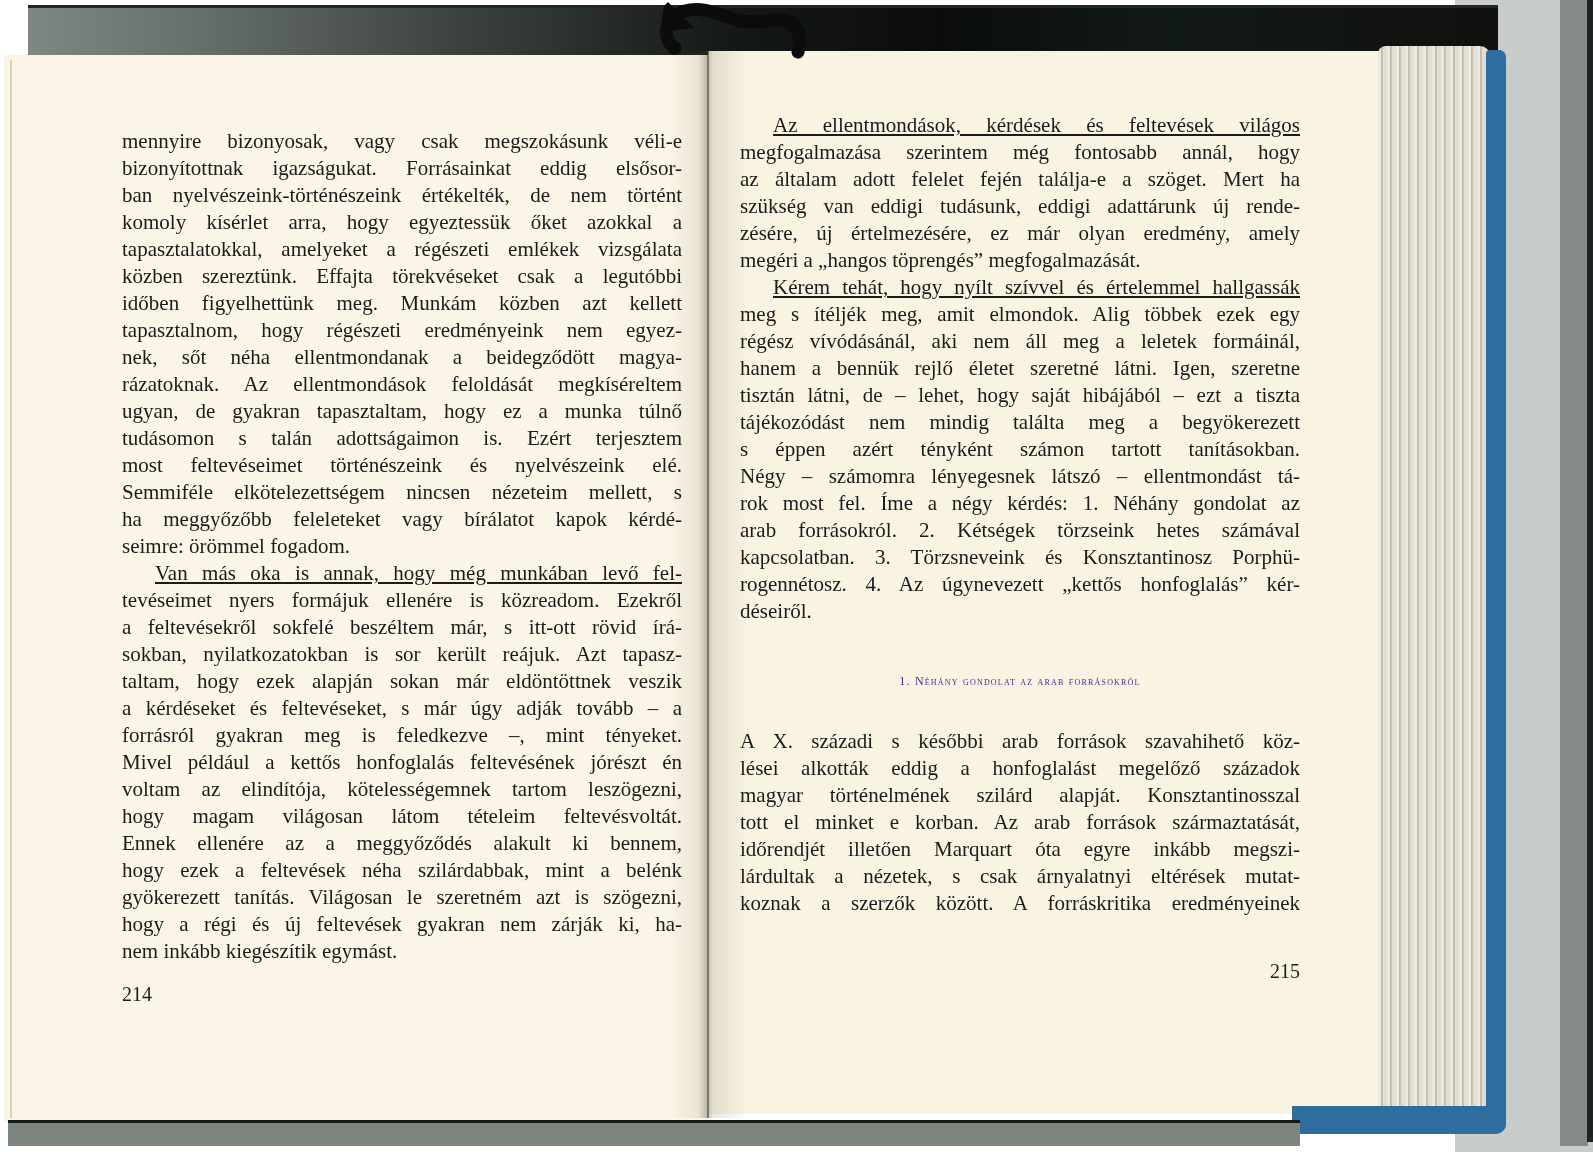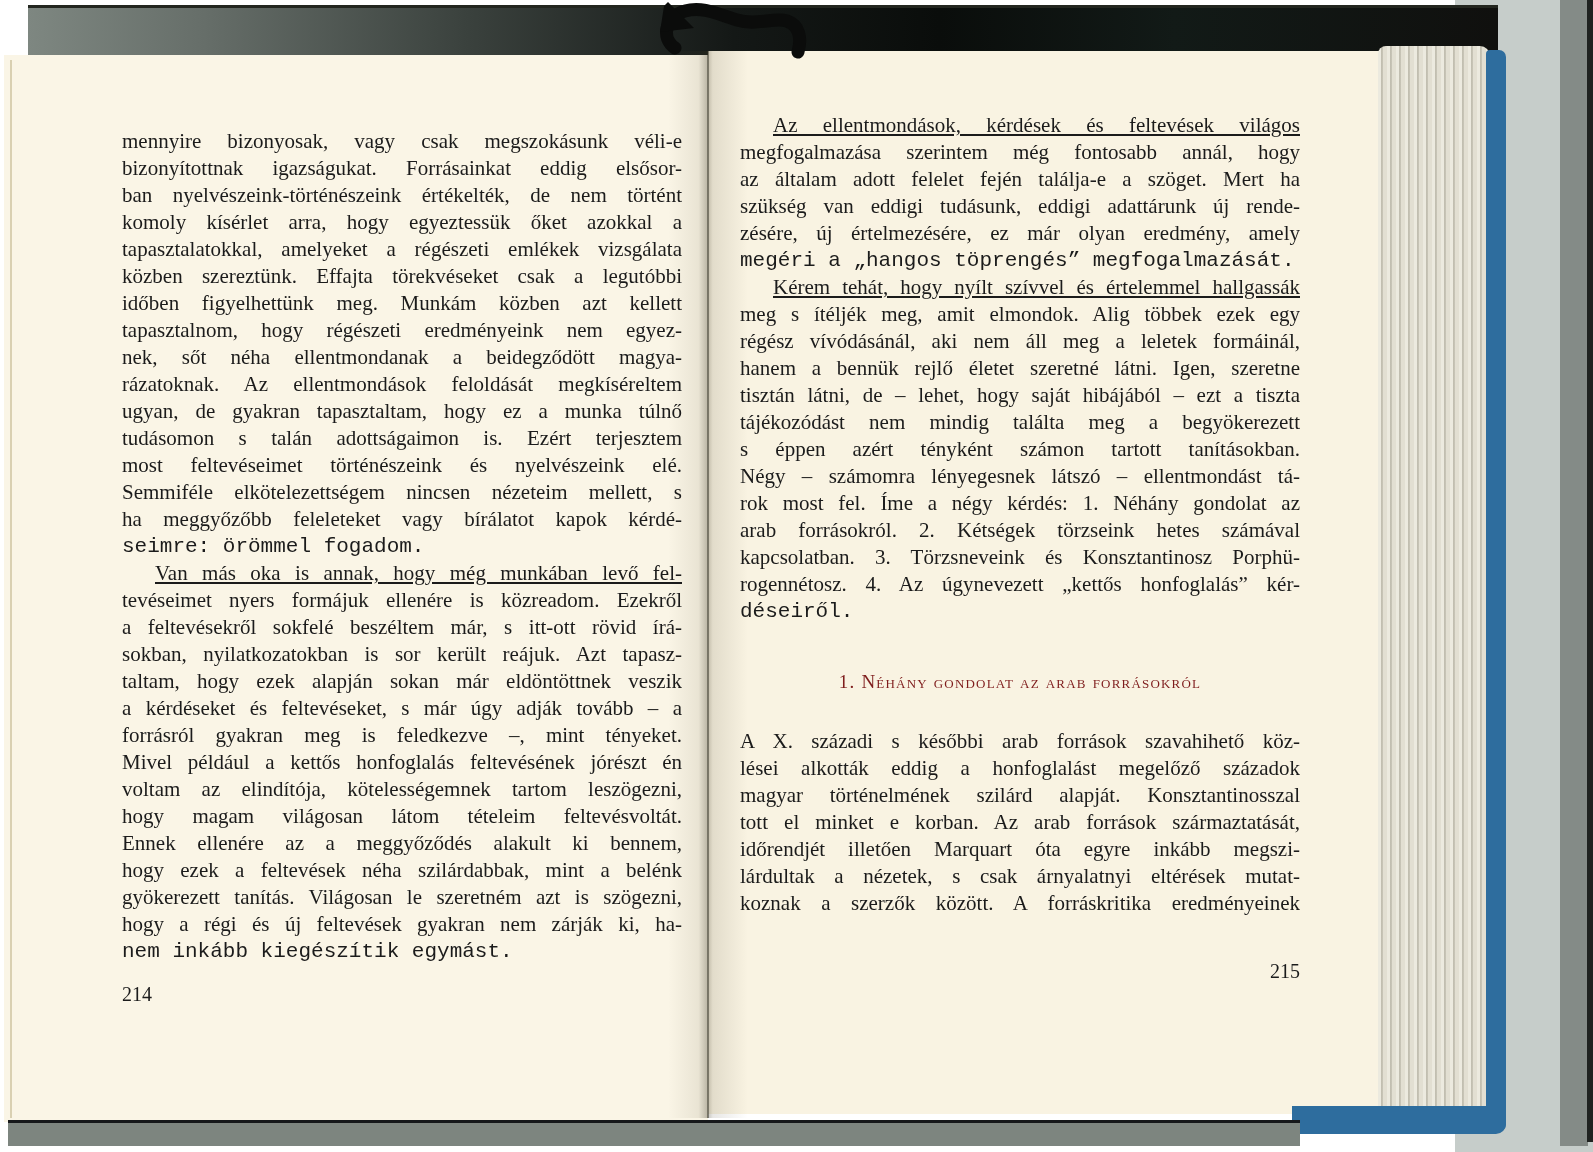--- a/index.html
+++ b/index.html
@@ -34,23 +34,23 @@
   .cover-blue-bottom{position:absolute;left:1292px;top:1106px;width:214px;height:28px;background:var(--cover-blue,#2e6d9e);border-radius:0 0 10px 4px;}
   
   .cover-gray-bottom{position:absolute;left:8px;top:1120px;width:1292px;height:23px;background:#7d857f;border-top:3px solid #16181a;}
   
   .ribbon{position:absolute;left:640px;top:0;width:180px;height:62px;}
   
   .text-col{position:absolute;width:560px;font-size:21px;line-height:27px;color:#1b1b1b;}
   .text-left{left:122px;top:128px;}
   .text-right{left:740px;top:112px;}
   .line{text-align:justify;text-align-last:justify;}
-  .line.endline{text-align-last:left;font-family:Liberation Mono, monospace;}
+  .line.endline{text-align-last:left;}
   .line.indent{text-indent:33px;text-decoration:underline;}
-  .heading{text-align:center;font-variant:small-caps;letter-spacing:1.2px;font-size:19px;margin-top:43px;margin-bottom:33px;color:#7f1d1d;font-family:Liberation Serif, serif;}
+  .heading{text-align:center;font-variant:small-caps;letter-spacing:1.2px;font-size:12px;margin-top:43px;margin-bottom:33px;color:#4c1d95;font-family:Liberation Serif, serif;}
   .pagenum{position:absolute;font-size:20px;color:#1b1b1b;text-align:right;}
   .pn-left{left:122px;top:983px;}
   .pn-right{left:740px;top:960px;width:560px;}
 </style>
 </head>
 <body>
 
 <div class="canvas">
   <div class="backdrop"></div>
   <div class="backdrop-dark"></div>

